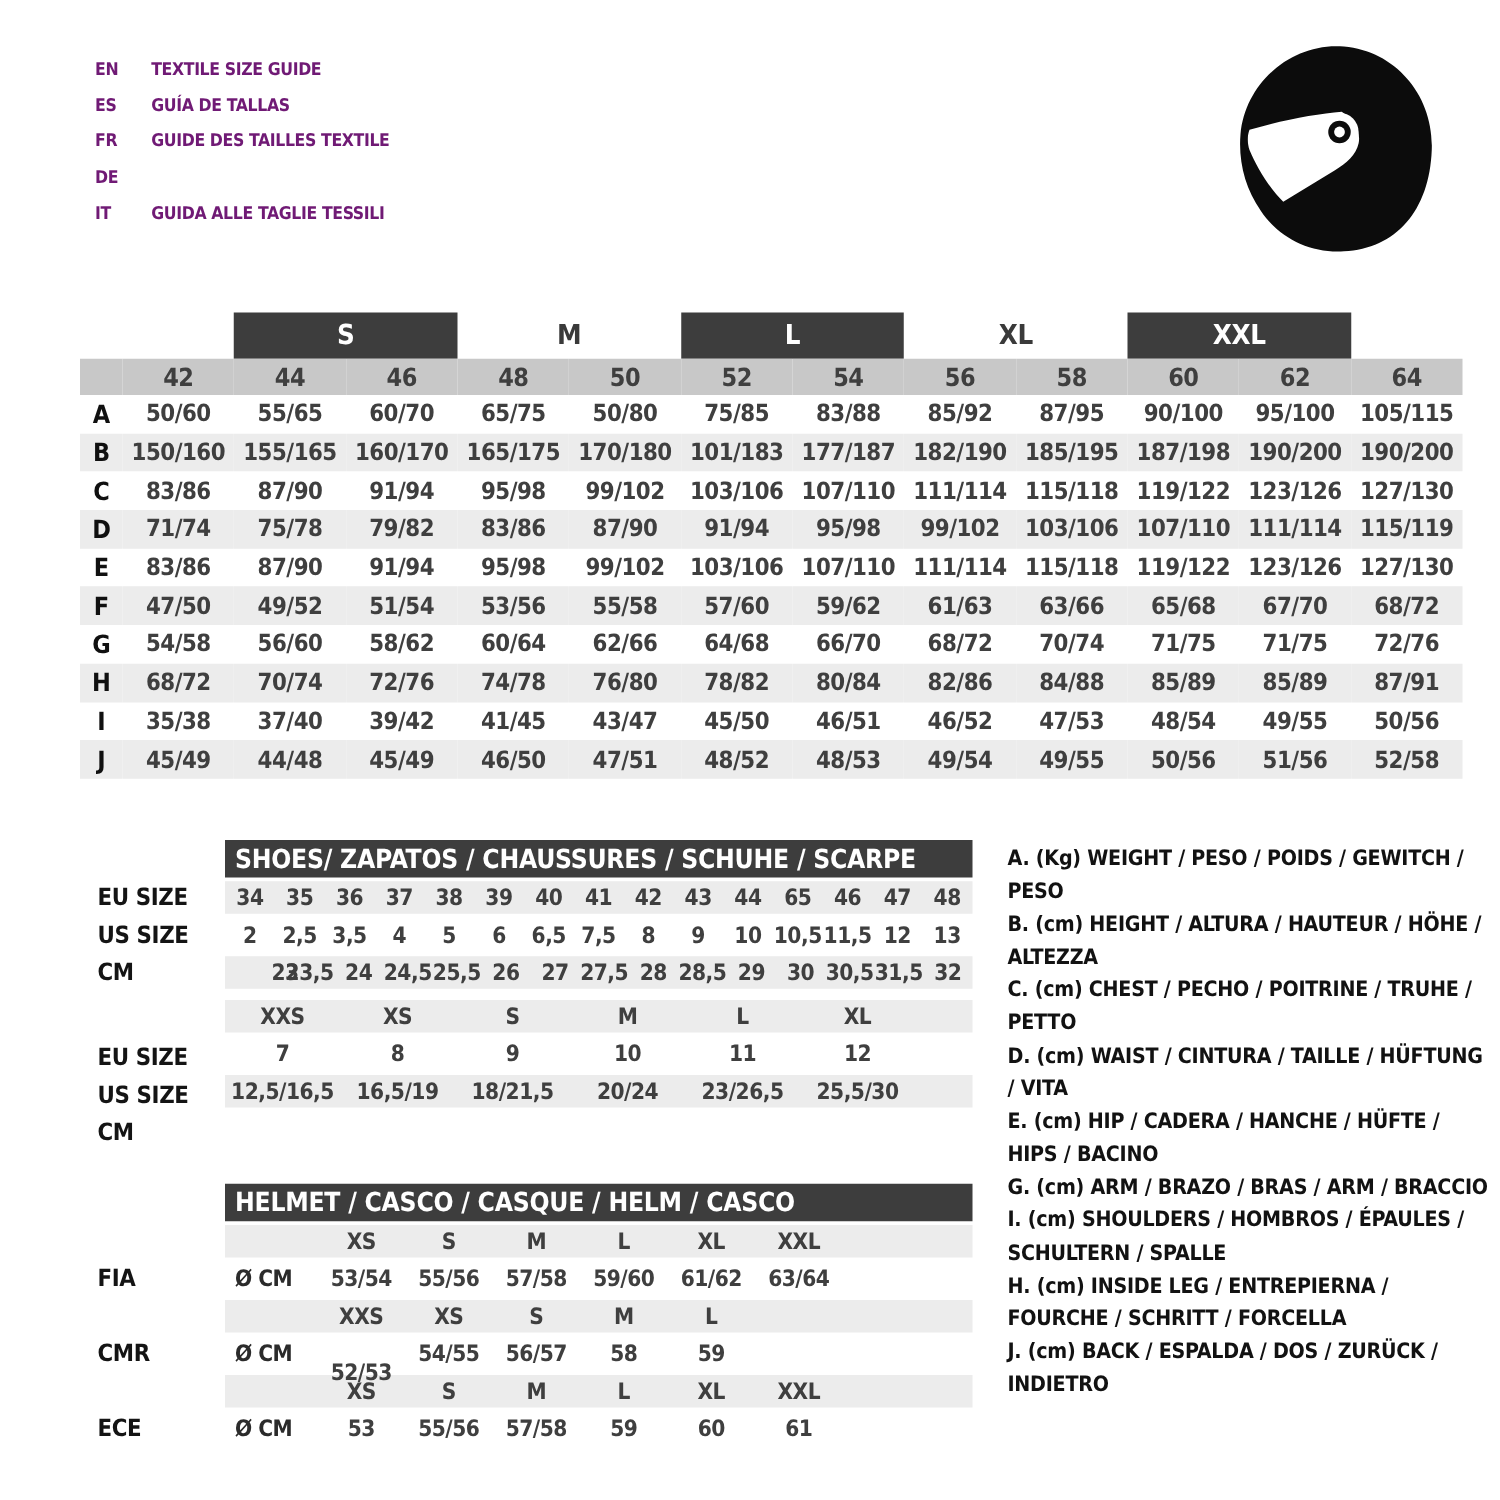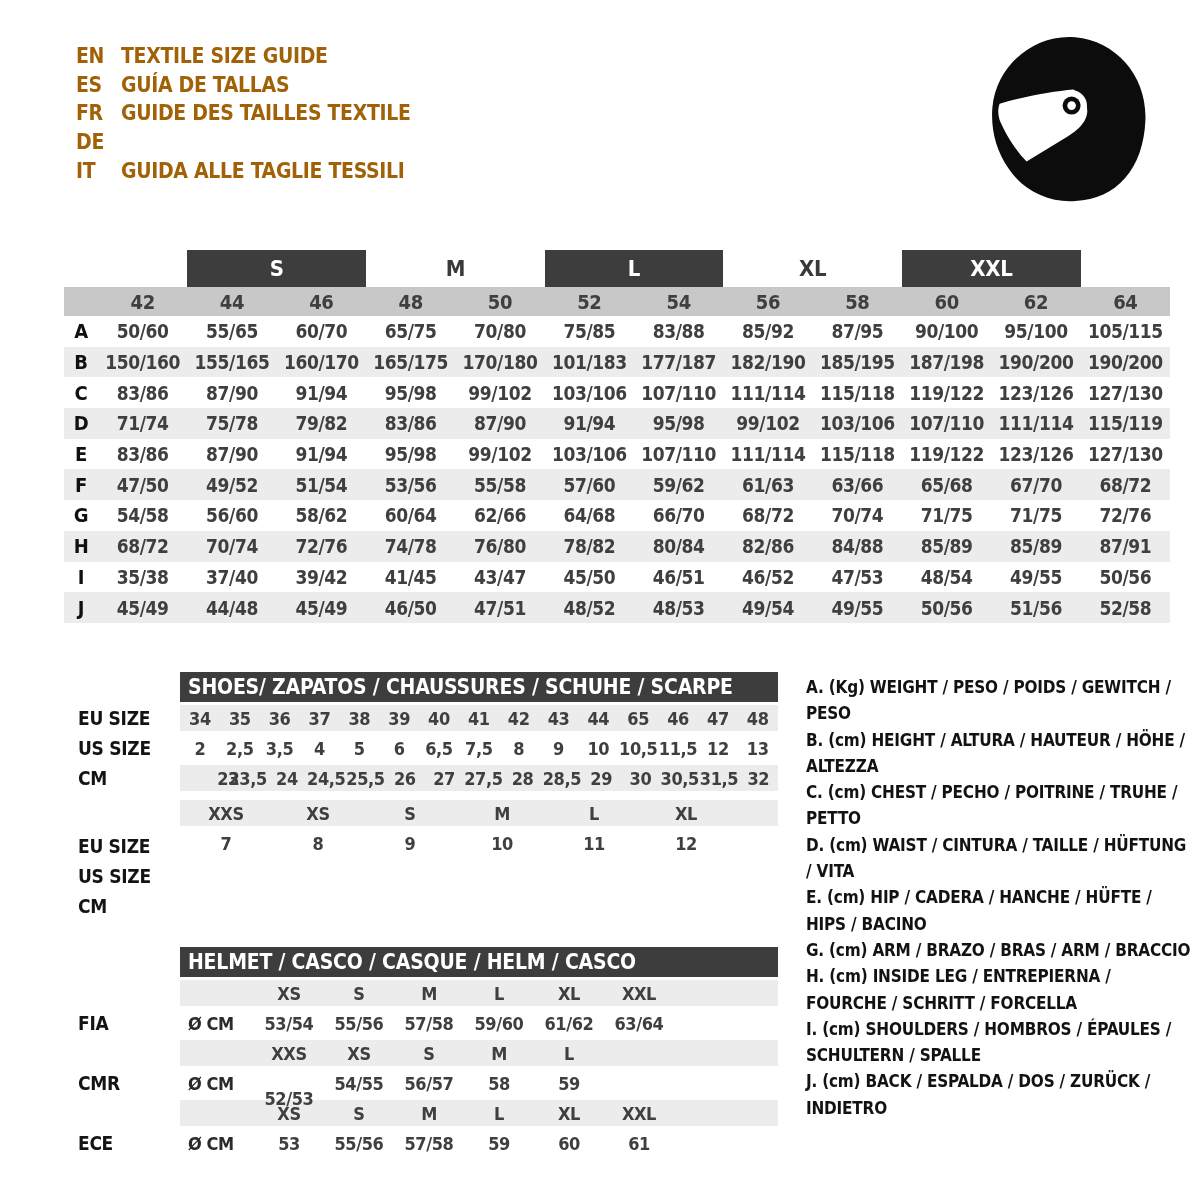--- a/index.html
+++ b/index.html
@@ -8,21 +8,21 @@
     background: #ffffff;
     font-family: "DejaVu Sans", "Liberation Sans", sans-serif;
     font-stretch: condensed;
     color: #3a3a3a;
   }
   .page { position: relative; width: 1200px; height: 1200px; background: #fff; overflow: hidden; }
 
   
   .langs { position: absolute; left: 76px; top: 42px; }
   .lang-row { display: flex; height: 28.6px; align-items: center; }
-  .lang-code, .lang-label { font-weight: bold; font-size: 21px; color: #a16207; letter-spacing: -0.3px; white-space: nowrap; }
+  .lang-code, .lang-label { font-weight: bold; font-size: 14px; color: #701a75; letter-spacing: -0.3px; white-space: nowrap; }
   .lang-code { width: 45px; }
 
   
   .helmet-icon { position: absolute; left: 978px; top: 28px; width: 180px; height: 184px; }
 
   
   .mt { position: absolute; left: 64px; top: 250px; width: 1106px; }
   .mt-row { display: grid; grid-template-columns: 34px repeat(12, 1fr); }
   .mt-group { height: 37px; display: flex; align-items: center; justify-content: center;
               font-size: 22px; font-weight: bold; color: #3a3a3a; letter-spacing: -0.3px; }
@@ -117,21 +117,21 @@
         <div class="mt-cell">60</div>
         <div class="mt-cell">62</div>
         <div class="mt-cell">64</div>
       </div>
       <div class="mt-row mt-data">
         <div class="mt-cell mt-letter">A</div>
         <div class="mt-cell">50/60</div>
         <div class="mt-cell">55/65</div>
         <div class="mt-cell">60/70</div>
         <div class="mt-cell">65/75</div>
-        <div class="mt-cell">70/80</div>
+        <div class="mt-cell">50/80</div>
         <div class="mt-cell">75/85</div>
         <div class="mt-cell">83/88</div>
         <div class="mt-cell">85/92</div>
         <div class="mt-cell">87/95</div>
         <div class="mt-cell">90/100</div>
         <div class="mt-cell">95/100</div>
         <div class="mt-cell">105/115</div>
       </div>
       <div class="mt-row mt-data stripe">
         <div class="mt-cell mt-letter">B</div>
@@ -349,20 +349,28 @@
           <div class="sec-cell" style="width: 92px;">XL</div>
         </div>
         <div class="sec-row">
           <div class="sec-cell" style="width: 92px;">7</div>
           <div class="sec-cell" style="width: 92px;">8</div>
           <div class="sec-cell" style="width: 92px;">9</div>
           <div class="sec-cell" style="width: 92px;">10</div>
           <div class="sec-cell" style="width: 92px;">11</div>
           <div class="sec-cell" style="width: 92px;">12</div>
         </div>
+        <div class="sec-row stripe">
+          <div class="sec-cell" style="width: 92px;">12,5/16,5</div>
+          <div class="sec-cell" style="width: 92px;">16,5/19</div>
+          <div class="sec-cell" style="width: 92px;">18/21,5</div>
+          <div class="sec-cell" style="width: 92px;">20/24</div>
+          <div class="sec-cell" style="width: 92px;">23/26,5</div>
+          <div class="sec-cell" style="width: 92px;">25,5/30</div>
+        </div>
       </div>
     </div>
   <div class="sec sec-helmet">
       <div class="sec-left">
         <div class="sec-bar-spacer"></div>
         <div class="sec-label"></div>
         <div class="sec-label">FIA</div>
         <div class="sec-label"></div>
         <div class="sec-label">CMR</div>
         <div class="sec-label"></div>
@@ -425,18 +433,18 @@
       </div>
     </div>
 
   <div class="legend">
       <div class="legend-line">A. (Kg) WEIGHT / PESO / POIDS / GEWITCH / PESO</div>
       <div class="legend-line">B. (cm) HEIGHT / ALTURA / HAUTEUR / HÖHE / ALTEZZA</div>
       <div class="legend-line">C. (cm) CHEST / PECHO / POITRINE / TRUHE / PETTO</div>
       <div class="legend-line">D. (cm) WAIST / CINTURA / TAILLE / HÜFTUNG / VITA</div>
       <div class="legend-line">E. (cm) HIP / CADERA / HANCHE / HÜFTE / HIPS /  BACINO</div>
       <div class="legend-line">G. (cm) ARM  / BRAZO / BRAS / ARM / BRACCIO</div>
+      <div class="legend-line">I.  (cm) SHOULDERS / HOMBROS / ÉPAULES / SCHULTERN / SPALLE</div>
       <div class="legend-line">H. (cm) INSIDE LEG / ENTREPIERNA / FOURCHE / SCHRITT / FORCELLA</div>
-      <div class="legend-line">I.  (cm) SHOULDERS / HOMBROS / ÉPAULES / SCHULTERN / SPALLE</div>
       <div class="legend-line">J. (cm) BACK / ESPALDA / DOS / ZURÜCK / INDIETRO</div>
     </div>
 
 </div>
 
 </body></html>

